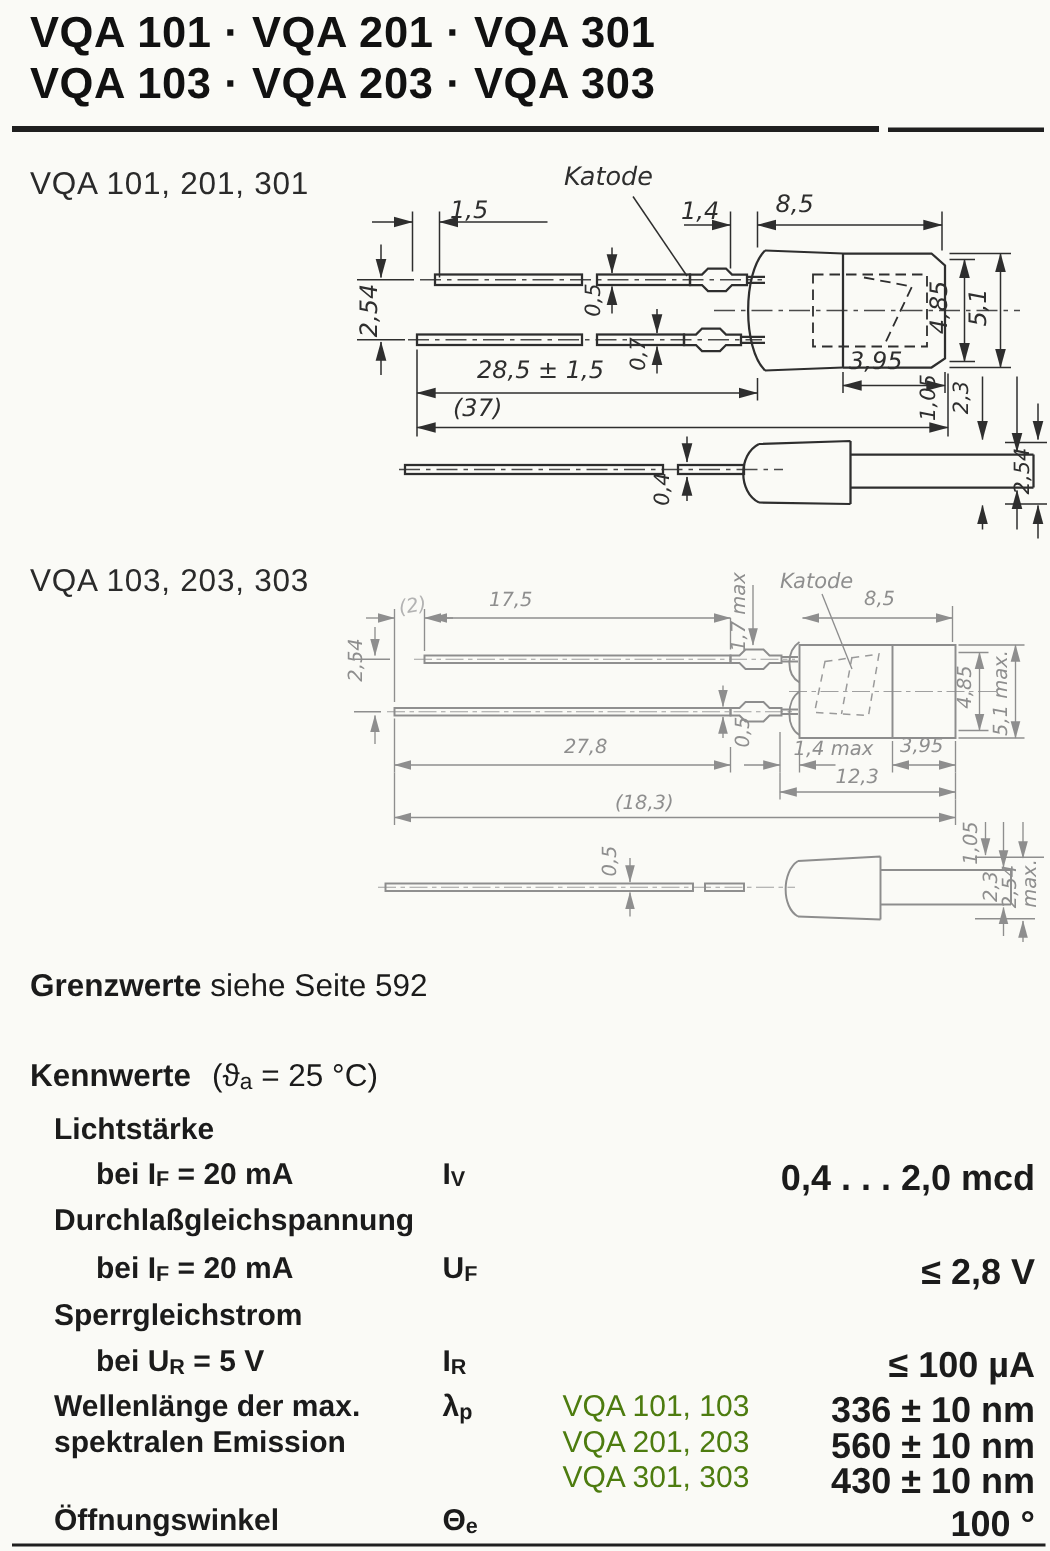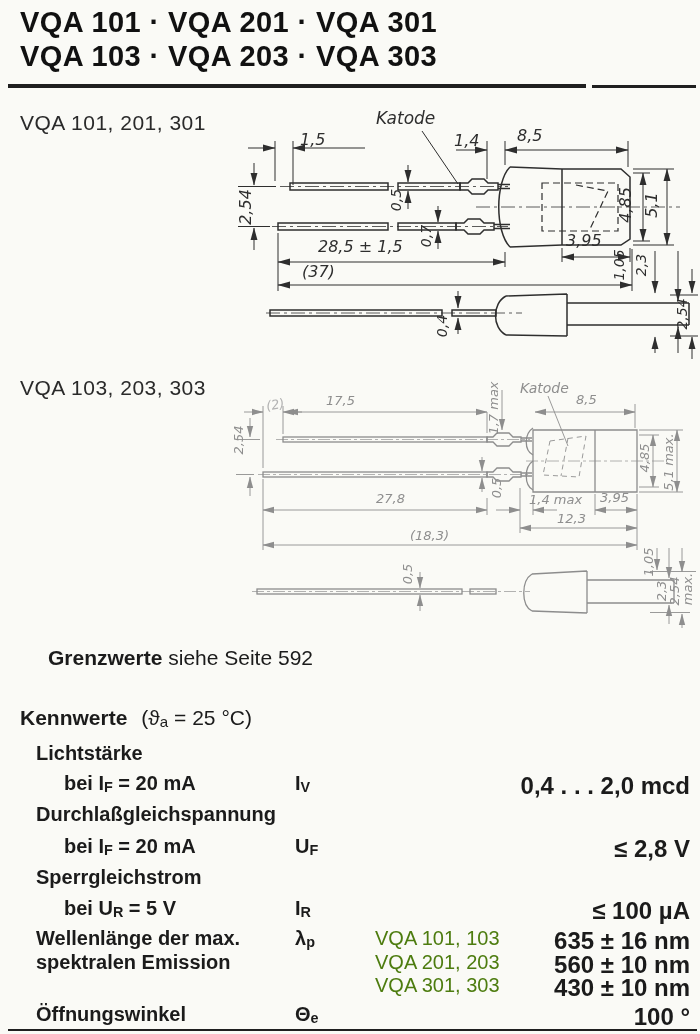--- a/index.html
+++ b/index.html
@@ -5,21 +5,21 @@
   html,body{margin:0;padding:0;}
   body{
     width:700px;height:1034px;position:relative;overflow:hidden;
     background:#fafaf6;color:#1b1b1b;
     font-family:"Liberation Sans",sans-serif;
   }
   .abs{position:absolute;white-space:nowrap;line-height:1.05;}
   .b{font-weight:700;}
   .ttl{font-size:29px;font-weight:700;letter-spacing:.4px;color:#111;}
   .seclbl{font-size:21px;color:#2a2a2a;letter-spacing:.5px;}
-  .txt20{font-size:20px;margin-left:28px;}
+  .txt20{font-size:20px;}
   .rule{position:absolute;background:#1f1f1f;}
   .dwrap{position:absolute;}
   .dwrap svg{position:absolute;left:0;top:0;}
   .dim{position:absolute;font-style:italic;font-size:16px;color:#2e2e2e;
        font-family:"DejaVu Sans",sans-serif;white-space:nowrap;line-height:1;}
   .dim.sm{font-size:14px;}
   .dim2{position:absolute;font-style:italic;font-size:13px;color:#8e8e8e;
        font-family:"DejaVu Sans",sans-serif;white-space:nowrap;line-height:1;}
   .rot{transform:translate(-50%,-50%) rotate(-90deg);}
   .sb{font-size:72%;vertical-align:-12%;}
@@ -258,21 +258,21 @@
   <div class="cell-label" style="left:48px;top:897px"><span>bei U</span><span class="sb">R</span><span> = 5 V</span></div>
   <div class="cell-sym" style="left:295px;top:897px"><span>I</span><span class="sb">R</span></div>
   <div class="cell-val" style="top:897px">≤ 100 µA</div>
 
   <div class="cell-label" style="left:20px;top:927px">Wellenlänge der max.</div>
   <div class="cell-label" style="left:20px;top:951px">spektralen Emission</div>
   <div class="cell-sym" style="left:295px;top:927px"><span>λ</span><span class="sb">p</span></div>
   <div class="cell-type" style="left:375px;top:927px">VQA 101, 103</div>
   <div class="cell-type" style="left:375px;top:951px">VQA 201, 203</div>
   <div class="cell-type" style="left:375px;top:974px">VQA 301, 303</div>
-  <div class="cell-val" style="top:927px">635 ± 16 nm</div>
+  <div class="cell-val" style="top:927px">336 ± 10 nm</div>
   <div class="cell-val" style="top:951px">560 ± 10 nm</div>
   <div class="cell-val" style="top:974px">430 ± 10 nm</div>
 
   <div class="cell-label" style="left:20px;top:1003px">Öffnungswinkel</div>
   <div class="cell-sym" style="left:295px;top:1003px"><span>Θ</span><span class="sb">e</span></div>
   <div class="cell-val" style="top:1003px">100 °</div>
 </div>
 
 <div class="rule" style="left:8px;top:1029px;width:689px;height:2px"></div>
 

